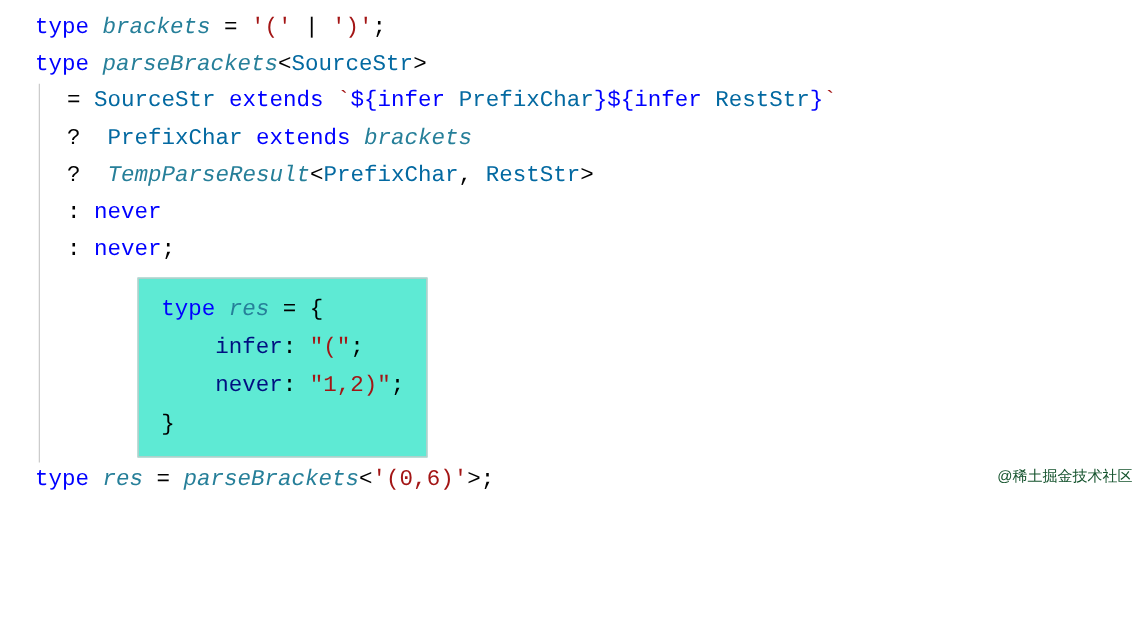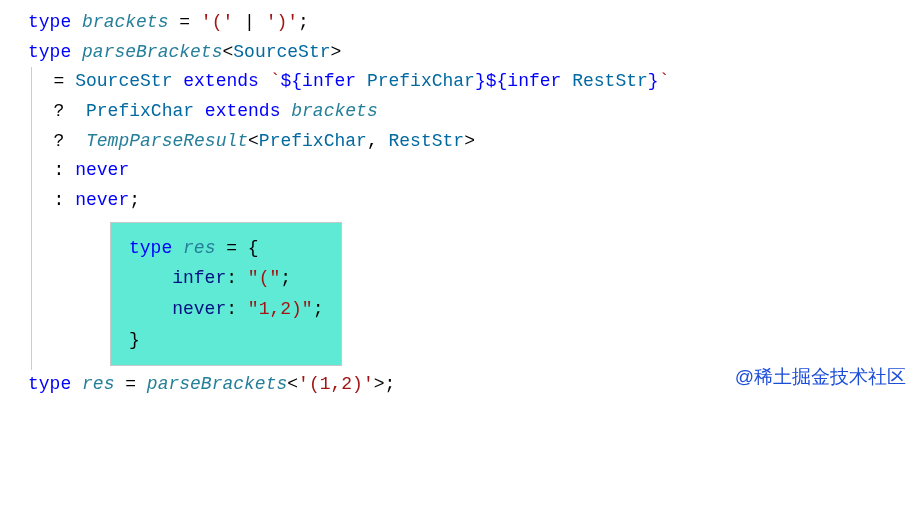--- a/index.html
+++ b/index.html
@@ -34,23 +34,23 @@
       margin-top: 6px;
       margin-bottom: 4px;
     }
     .tooltip .code-line {
       line-height: 1.7;
     }
     .watermark {
       position: absolute;
       right: 12px;
       bottom: 16px;
-      color: #1d4ed8;
+      color: #14532d;
       font-family: Arial, sans-serif;
-      font-size: 19px;
+      font-size: 12px;
     }
     .strprop { color: #a31515; }
     .prop { color: #001080; }
   </style>
 </head>
 <body>
 
 <div class="code-line"><span class="kw">type</span> <span class="typename">brackets</span><span> = </span><span class="str">'('</span><span> | </span><span class="str">')'</span><span>;</span></div>
 
 <div class="code-line"><span class="kw">type</span> <span class="typename">parseBrackets</span><span>&lt;</span><span class="generic">SourceStr</span><span>&gt;</span></div>
@@ -67,15 +67,15 @@
 <div class="code-line">  <span>: </span><span class="kw">never</span><span>;</span></div>
 
 <div class="tooltip">
 <div class="code-line"><span class="kw">type</span> <span class="typename">res</span><span> = {</span></div>
 <div class="code-line">    <span class="prop">infer</span><span>: </span><span class="strprop">"("</span><span>;</span></div>
 <div class="code-line">    <span class="prop">never</span><span>: </span><span class="strprop">"1,2)"</span><span>;</span></div>
 <div class="code-line"><span>}</span></div>
 </div>
 </div>
 
-<div class="code-line"><span class="kw">type</span> <span class="typename">res</span><span> = </span><span class="typename">parseBrackets</span><span>&lt;</span><span class="str">'(1,2)'</span><span>&gt;</span><span>;</span></div>
+<div class="code-line"><span class="kw">type</span> <span class="typename">res</span><span> = </span><span class="typename">parseBrackets</span><span>&lt;</span><span class="str">'(0,6)'</span><span>&gt;</span><span>;</span></div>
 
 <div class="watermark">@稀土掘金技术社区</div>
 
 </body></html>

